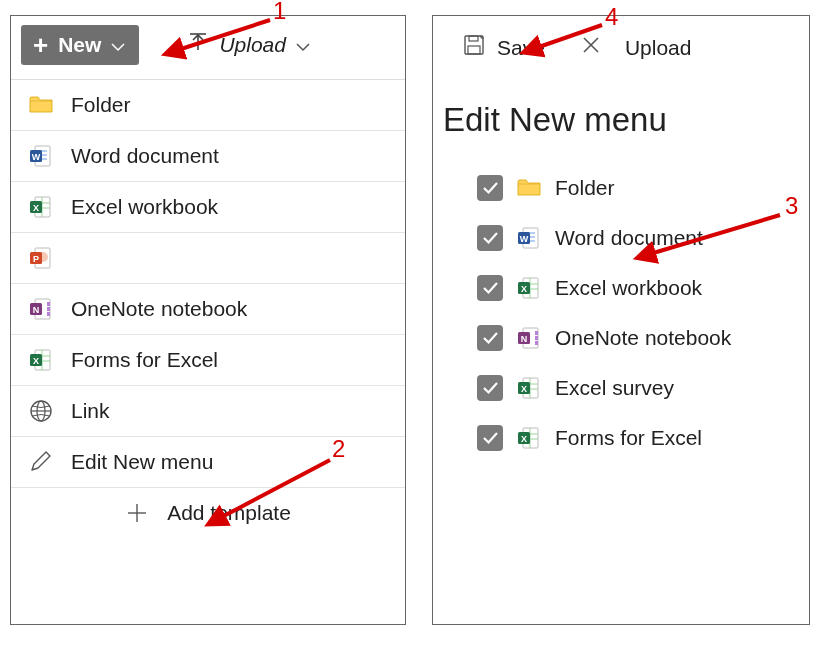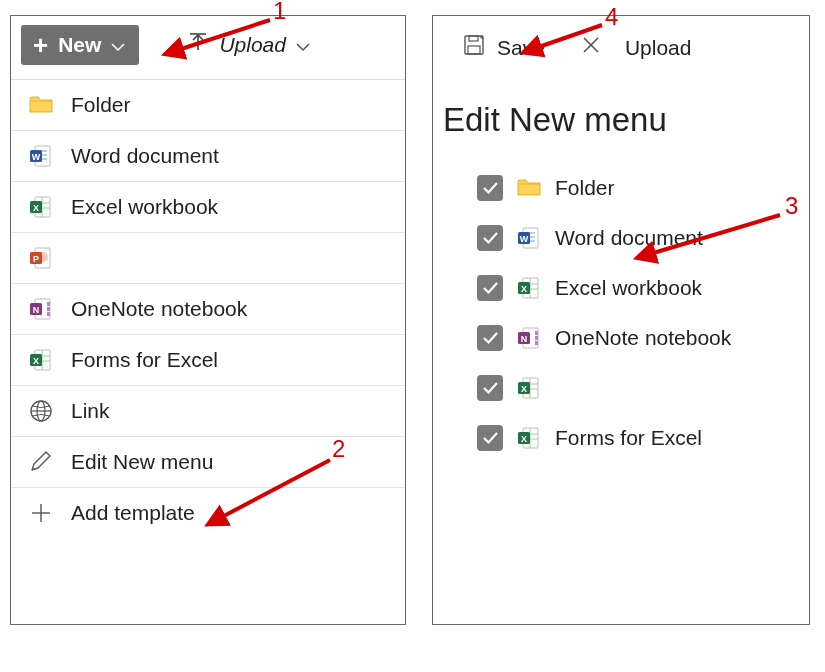--- a/index.html
+++ b/index.html
@@ -63,21 +63,21 @@
     border-top: 1px solid #ddd;
   }
   .menu-item {
     display: flex;
     align-items: center;
     padding: 13px 18px;
     border-bottom: 1px solid #e3e3e3;
     cursor: pointer;
     font-size: 21px;
   }
-  .menu-item:last-child { border-bottom: none; }
+  .menu-item:last-child { border-bottom: none; justify-content: center; }
   .menu-icon {
     width: 24px;
     height: 24px;
     margin-right: 18px;
     display: inline-flex;
     align-items: center;
     justify-content: center;
   }
 
   
@@ -413,20 +413,21 @@
       <span class="checkbox">
           <svg width="18" height="18" viewBox="0 0 18 18">
             <use href="#ic-check"></use>
           </svg>
         </span>
       <span class="menu-icon">
           <svg width="24" height="24" viewBox="0 0 24 24">
             <use href="#ic-excel"></use>
           </svg>
         </span>
+      <span>Excel survey</span>
     </div>
     <div class="edit-item">
       <span class="checkbox">
           <svg width="18" height="18" viewBox="0 0 18 18">
             <use href="#ic-check"></use>
           </svg>
         </span>
       <span class="menu-icon">
           <svg width="24" height="24" viewBox="0 0 24 24">
             <use href="#ic-excel"></use>

